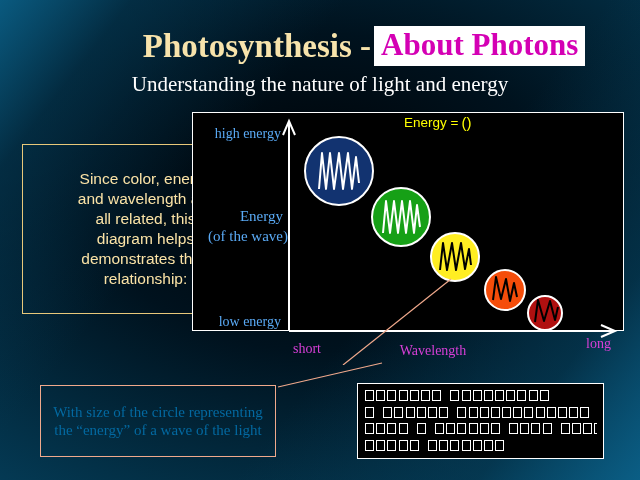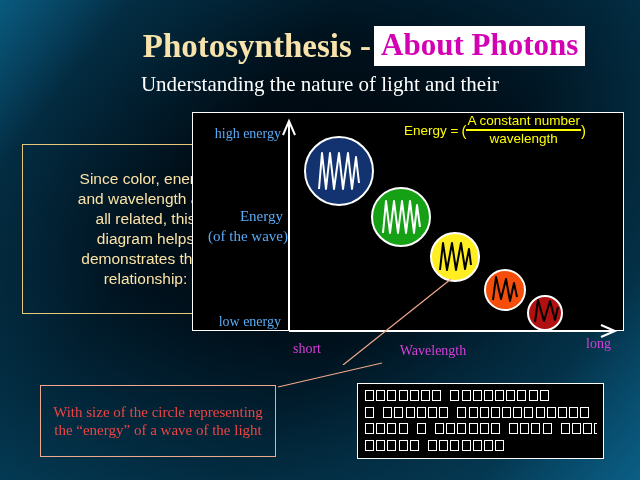--- a/index.html
+++ b/index.html
@@ -148,21 +148,21 @@
     width: 236px;
     height: 72px;
     border: 1px solid #f0a98c;
     box-sizing: border-box;
     display: flex;
     align-items: center;
     justify-content: center;
     background: transparent;
   }
   .callout-text {
-    color: #ef4444;
+    color: #0369a1;
     font-family: "Liberation Serif", serif;
     font-size: 15px;
     line-height: 1.22;
     text-align: center;
     padding: 0 3px;
   }
   .connector {
     position: absolute;
     left: 270px;
     top: 355px;
@@ -205,21 +205,21 @@
 </style>
 </head>
 <body>
 
 <div id="slide">
   <div class="bg-fix"></div>
 
   <div class="title-row">
     <span class="title-main">Photosynthesis -</span><span class="title-box">About Photons</span>
   </div>
-  <div class="subtitle">Understanding the nature of light and their</div>
+  <div class="subtitle">Understanding the nature of light and energy</div>
 
   <div class="left-box">
     <div class="left-box-text">Since color, energy and wavelength are all related, this diagram helps demonstrates their relationship:</div>
   </div>
 
   <div class="chart-panel">
     <svg class="chart-svg" width="430" height="252" viewBox="0 0 430 252">
 
       <line x1="96" y1="10" x2="96" y2="218" stroke="#ffffff" stroke-width="2"></line>
       <polyline points="90,22 96,8 102,22" fill="none" stroke="#ffffff" stroke-width="2"></polyline>
@@ -258,24 +258,20 @@
         <path d="M 342 209 L 345 187 L 351 208 L 357 188 L 362 207 L 365 194" fill="none" stroke="#000000" stroke-width="2" stroke-linejoin="round"></path>
       </g>
 
       <line x1="258" y1="166" x2="150" y2="252" stroke="#f0a98c" stroke-width="1.2"></line>
     </svg>
   </div>
 
   <div class="formula">
     <span class="formula-lhs">Energy =</span>
     <span class="formula-paren-l">(</span>
-    <span class="formula-frac">
-      <span class="formula-num">A constant number</span>
-      <span class="formula-den">wavelength</span>
-    </span>
     <span class="formula-paren-r">)</span>
   </div>
 
   <svg class="connector">
     <line x1="112" y1="8" x2="8" y2="32" stroke="#f0a98c" stroke-width="1.2"></line>
   </svg>
 
   <div class="callout-box">
     <div class="callout-text">With size of the circle representing the “energy” of a wave of the light</div>
   </div>

